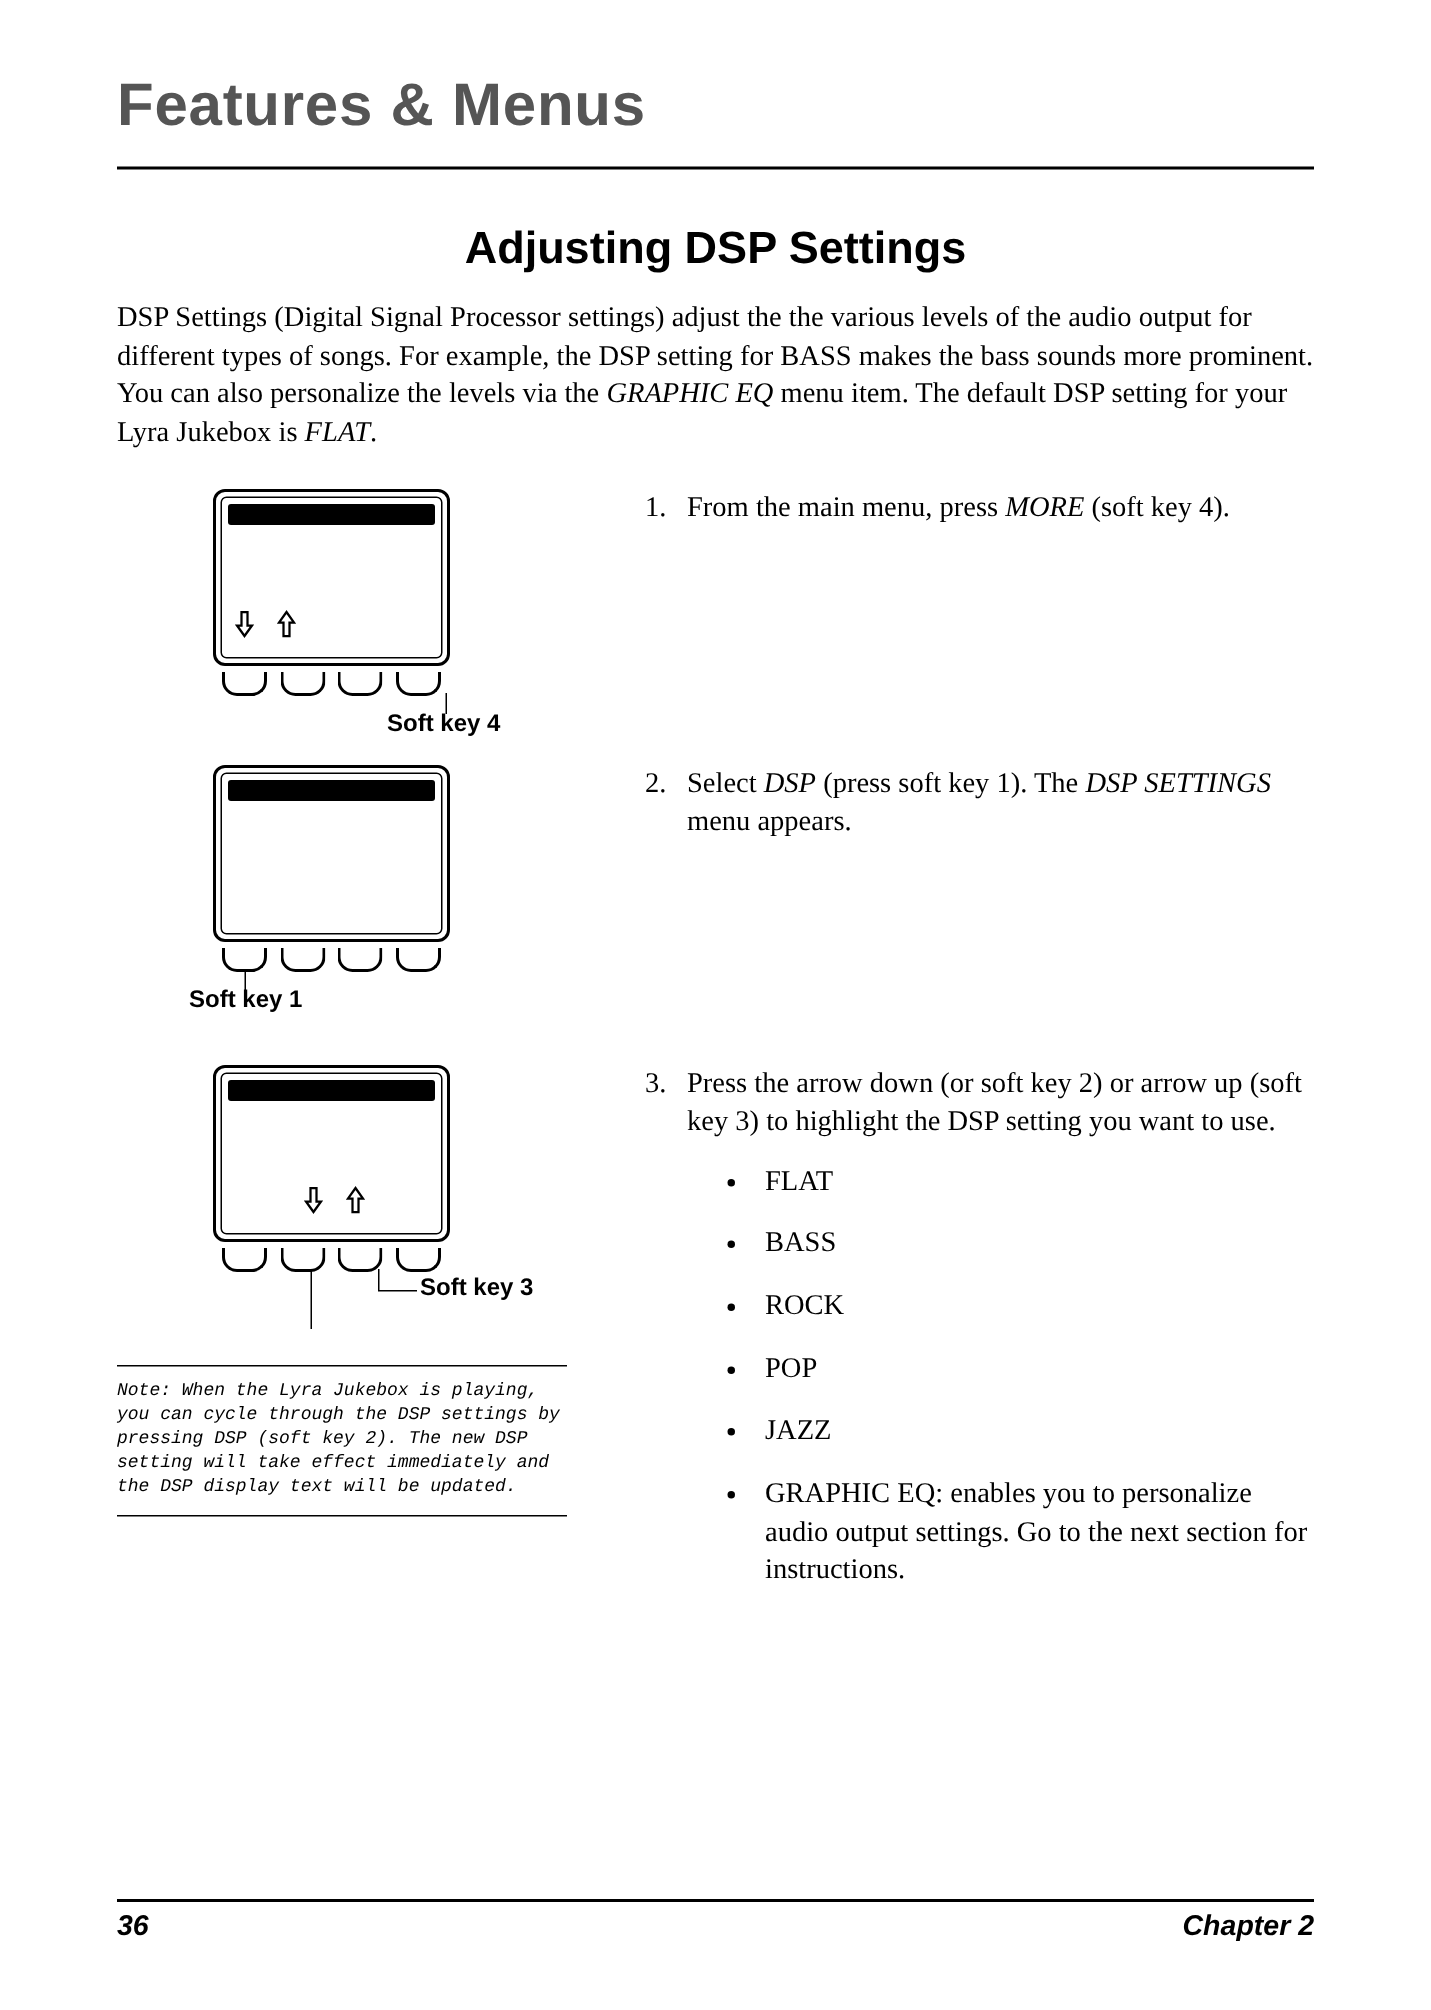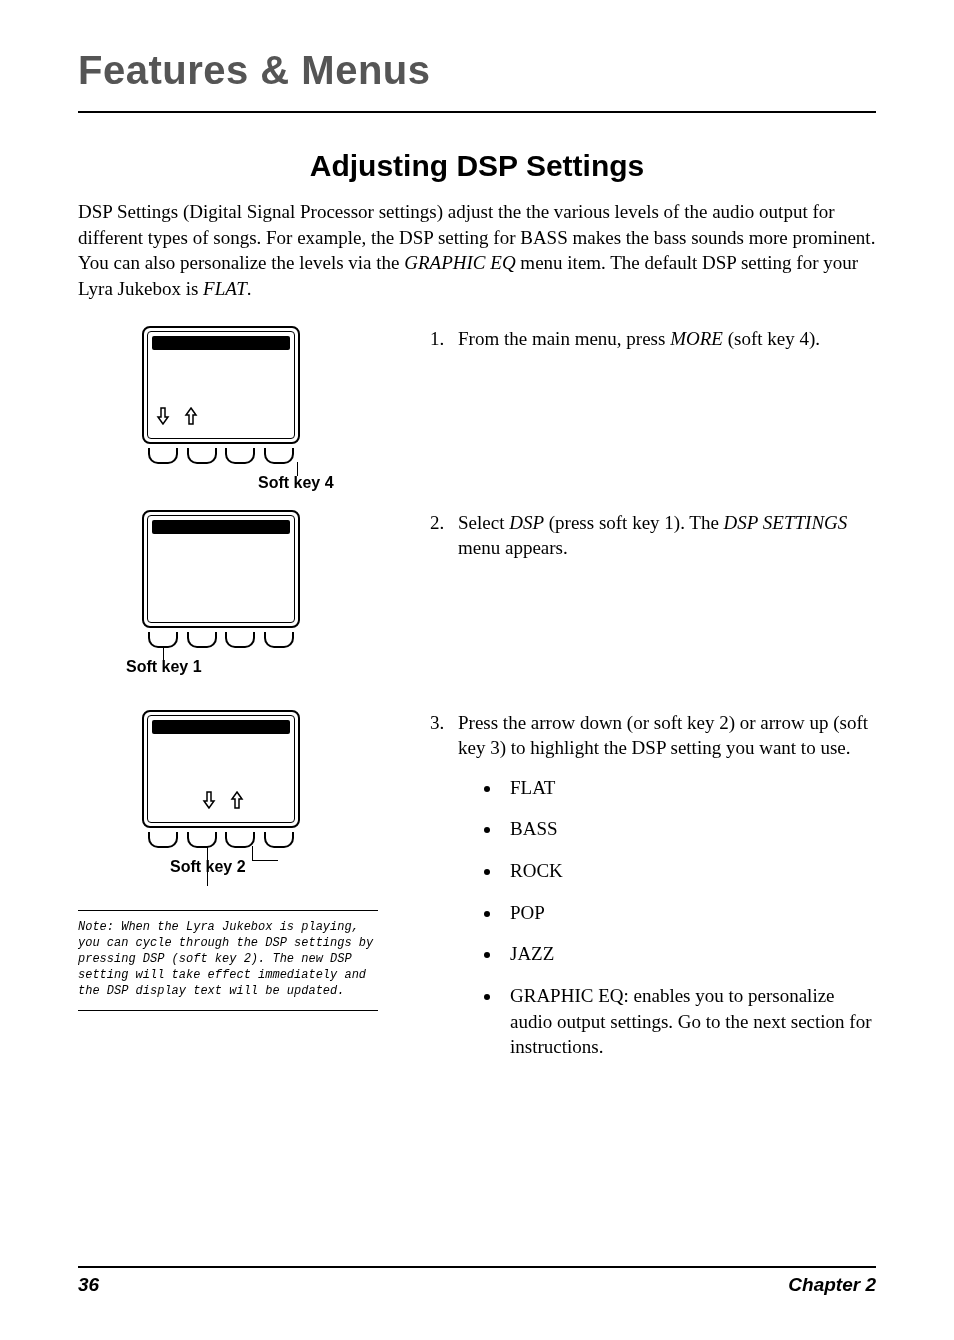--- a/index.html
+++ b/index.html
@@ -157,21 +157,21 @@
             <div class="softkey"></div>
             <div class="softkey"></div>
             <div class="softkey"></div>
           </div>
           <div class="pointer-wrap">
             <div class="pointer" style="left:65px; top:-2px; height:40px;"></div>
             <div class="pointer" style="left:110px; top:-2px; height:14px;"></div>
             <div style="position:absolute; left:110px; top:12px; width:26px; border-top:1px solid #000;"></div>
           </div>
         </div>
-        <div class="pointer-label" style="position:relative; left:92px; top:10px;">Soft key 2</div>
+        <div class="pointer-label" style="position:relative; left:202px; top:2px;">Soft key 3</div>
 
         <div style="height:34px;"></div>
         <div class="note-rule"></div>
         <p class="note">Note: When the Lyra Jukebox is playing, you can cycle through the DSP settings by pressing DSP (soft key 2). The new DSP setting will take effect immediately and the DSP display text will be updated.</p>
         <div class="note-rule"></div>
       </div>
       <div class="gap"></div>
       <div class="textcol">
         <div class="numcell">
           <div class="num">3.</div>

